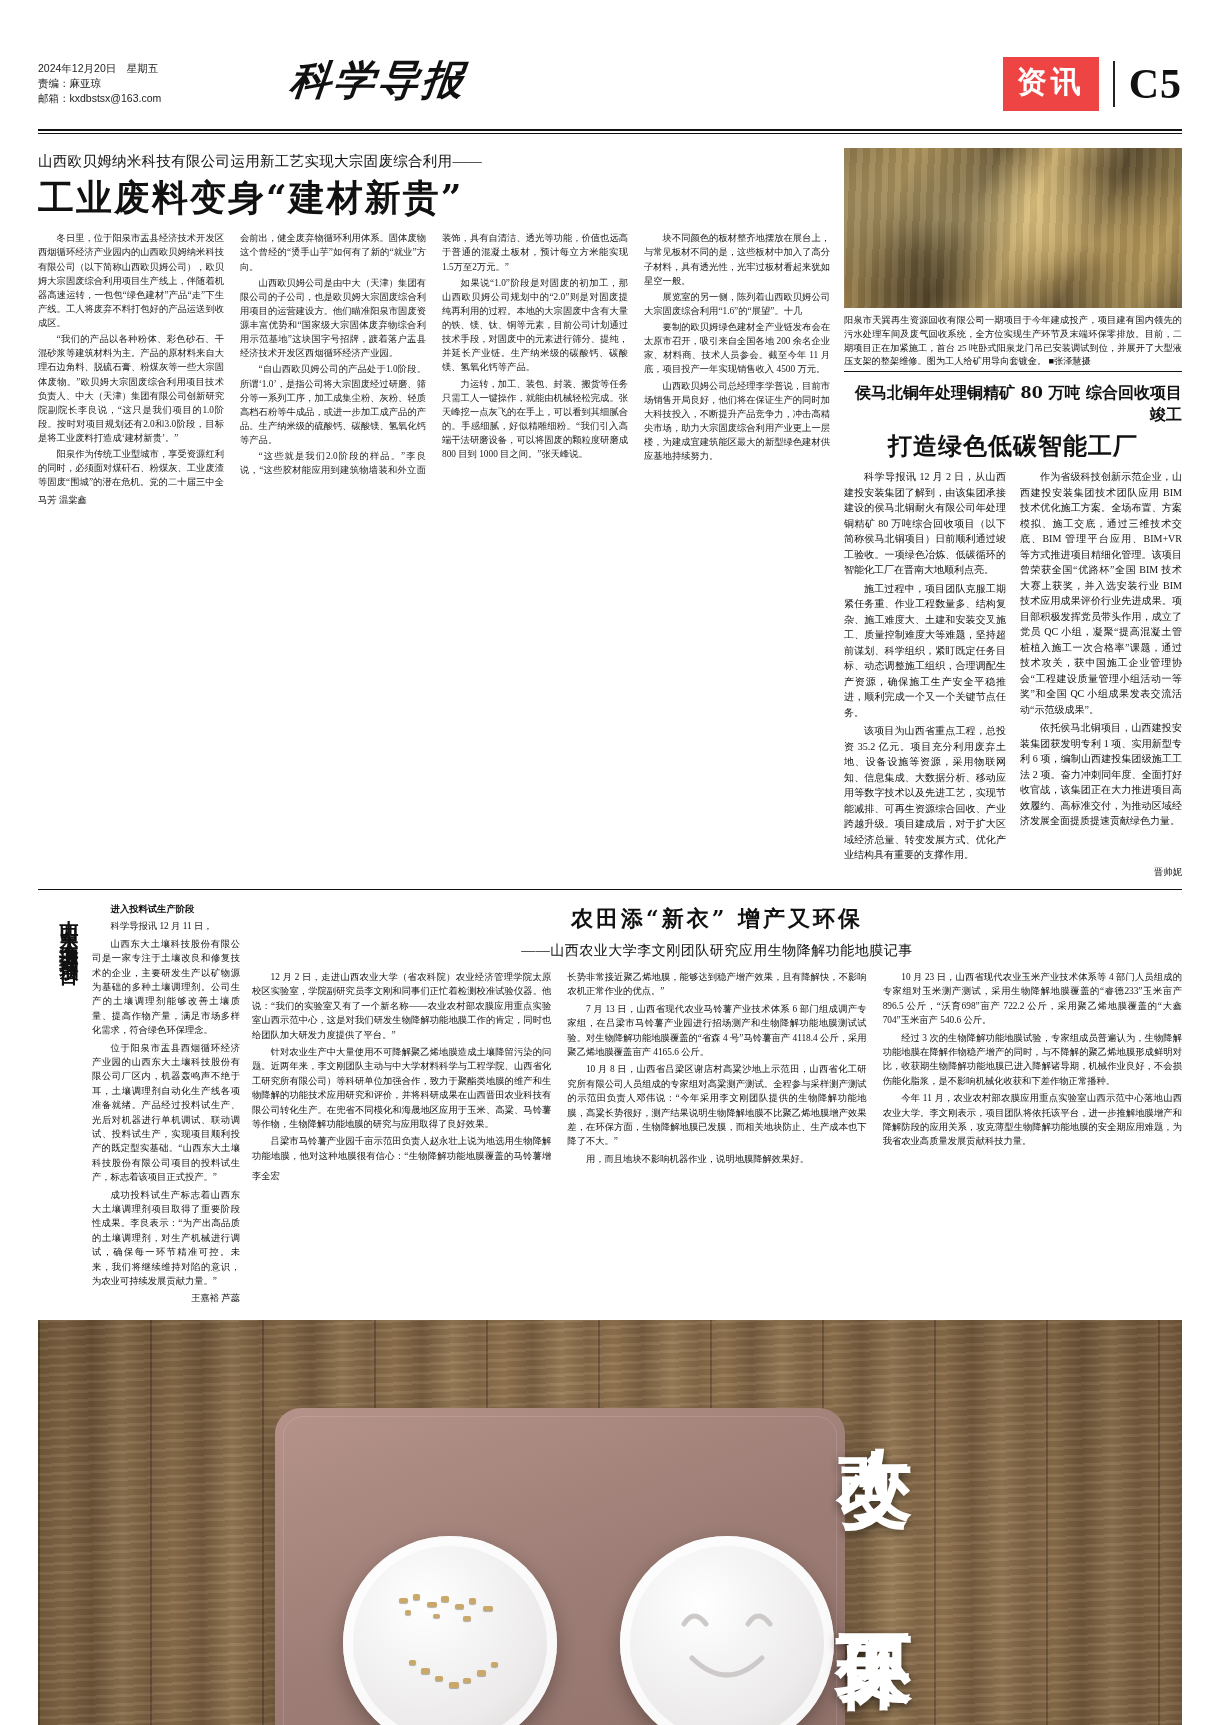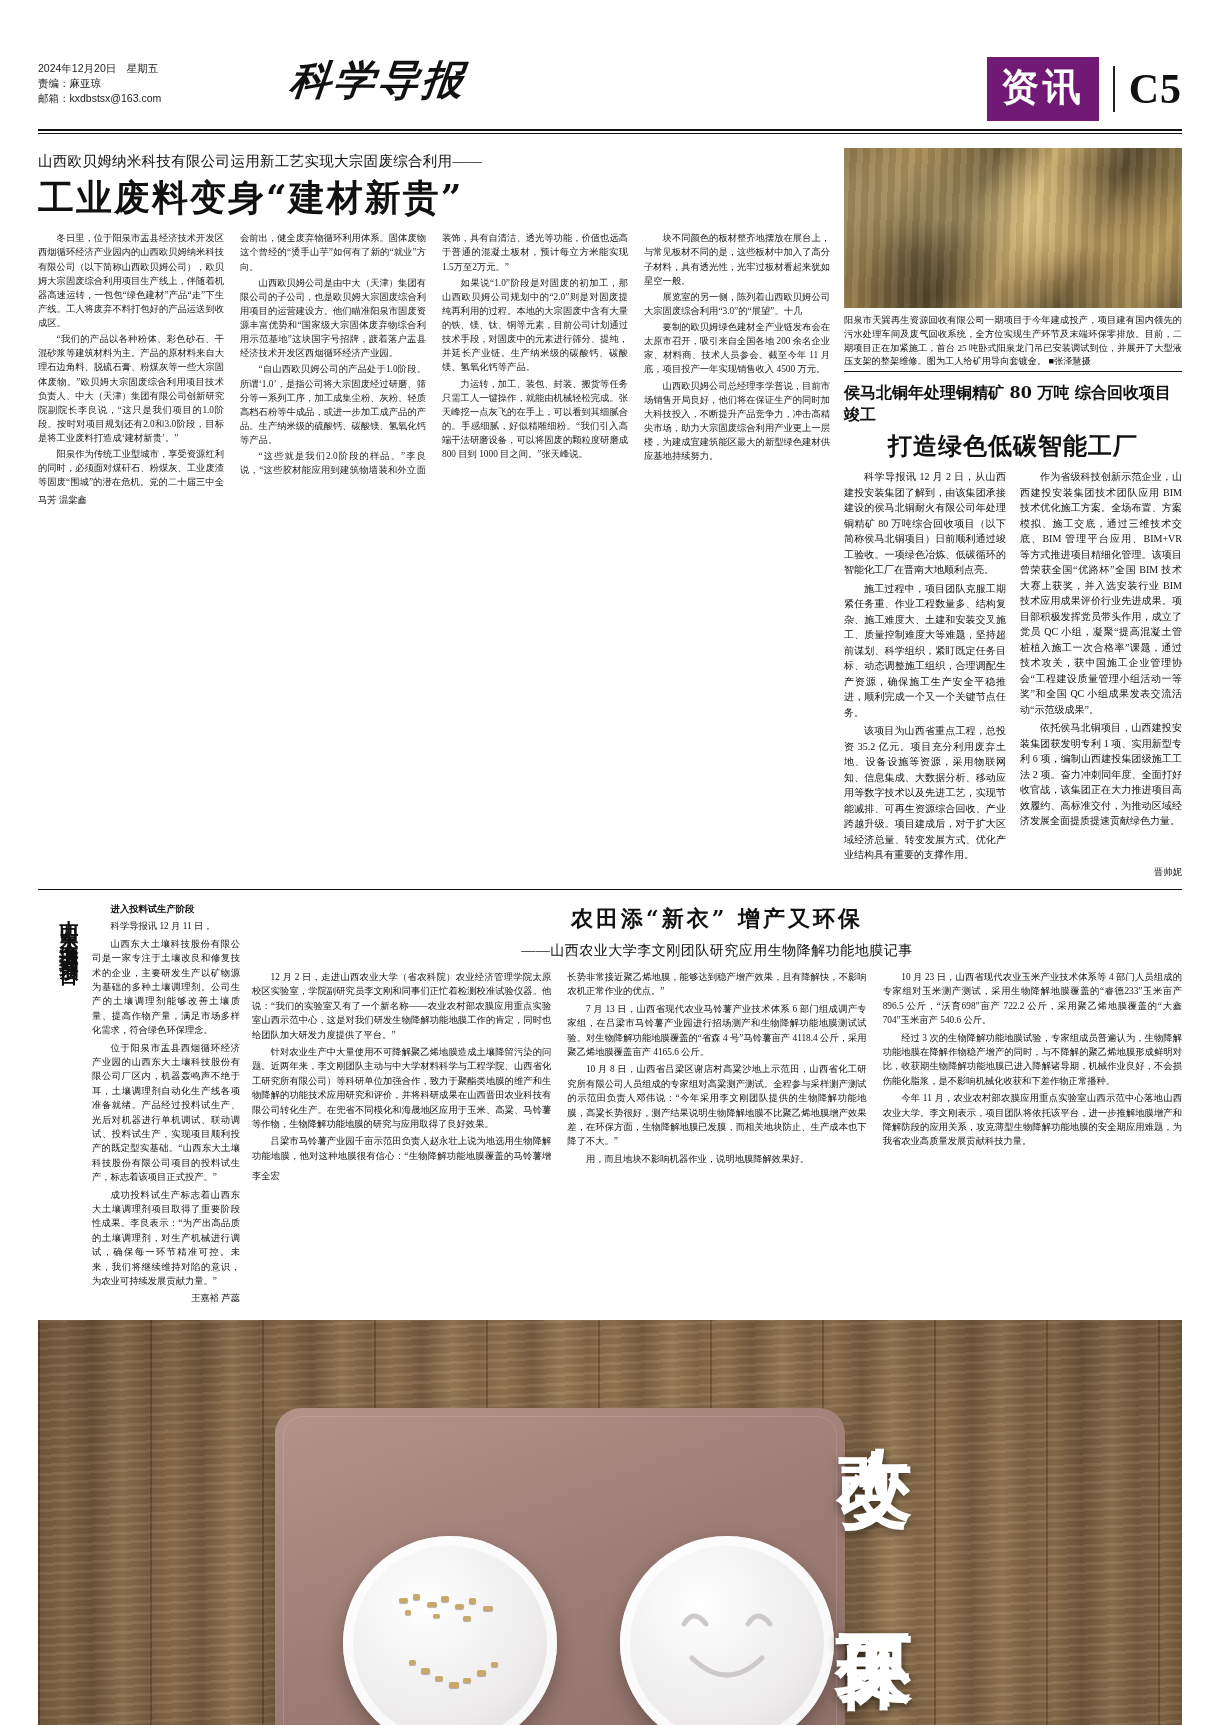--- a/index.html
+++ b/index.html
@@ -43,23 +43,23 @@
     color:#111;
     display:inline-block;
     transform:skewX(-6deg);
     font-style:italic;
   }
   .mh-right{
     display:flex;align-items:center;gap:14px;
     position:absolute;right:0;top:4px;
   }
   .badge-zixun{
-    background:#701a75;
+    background:#ef4444;
     color:#fff;
-    font-size:38px;
+    font-size:30px;
     font-weight:bold;
     padding:5px 14px 8px 14px;
     letter-spacing:4px;
     font-family:"DejaVu Serif", serif;
   }
   .mh-sep{
     width:2px;height:46px;background:#222;
   }
   .page-no{
     font-size:42px;font-weight:bold;
@@ -119,21 +119,21 @@
     background:
       repeating-linear-gradient(92deg, rgba(255,255,255,.05) 0 6px, rgba(0,0,0,.07) 6px 13px),
       radial-gradient(circle at 22% 70%, rgba(40,30,15,.55), rgba(0,0,0,0) 45%);
   }
   .cap-right{
     font-size:9.2px;line-height:1.5;text-align:justify;
     margin-top:6px;
   }
   .r-title{
     font-size:16px;font-weight:bold;line-height:1.35;
-    margin:10px 0 4px 0;text-align:left;
+    margin:10px 0 4px 0;text-align:right;
     font-family:"DejaVu Serif", serif;
   }
   .r-title2{
     font-size:24px;font-weight:bold;line-height:1.25;
     margin:6px 0 8px 0;text-align:center;
     font-family:"DejaVu Serif", serif;
     letter-spacing:1px;
   }
   .r-body{
     font-size:10px;line-height:1.55;text-align:justify;
@@ -265,21 +265,21 @@
       <div class="cols4">
         <p>冬日里，位于阳泉市盂县经济技术开发区西烟循环经济产业园内的山西欧贝姆纳米科技有限公司（以下简称山西欧贝姆公司），欧贝姆大宗固废综合利用项目生产线上，伴随着机器高速运转，一包包“绿色建材”产品“走”下生产线。工人将废弃不料打包好的产品运送到收成区。</p>
         <p>“我们的产品以各种粉体、彩色砂石、干混砂浆等建筑材料为主。产品的原材料来自大理石边角料、脱硫石膏、粉煤灰等一些大宗固体废物。”欧贝姆大宗固废综合利用项目技术负责人、中大（天津）集团有限公司创新研究院副院长李良说，“这只是我们项目的1.0阶段。按时对项目规划还有2.0和3.0阶段，目标是将工业废料打造成‘建材新贵’。”</p>
         <p>阳泉作为传统工业型城市，享受资源红利的同时，必须面对煤矸石、粉煤灰、工业废渣等固废“围城”的潜在危机。党的二十届三中全会前出，健全废弃物循环利用体系。固体废物这个曾经的“烫手山芋”如何有了新的“就业”方向。</p>
         <p>山西欧贝姆公司是由中大（天津）集团有限公司的子公司，也是欧贝姆大宗固废综合利用项目的运营建设方。他们瞄准阳泉市固废资源丰富优势和“国家级大宗固体废弃物综合利用示范基地”这块国字号招牌，踱着落户盂县经济技术开发区西烟循环经济产业园。</p>
         <p>“自山西欧贝姆公司的产品处于1.0阶段。所谓‘1.0’，是指公司将大宗固废经过研磨、筛分等一系列工序，加工成集尘粉、灰粉、轻质高档石粉等牛成品，或进一步加工成产品的产品。生产纳米级的硫酸钙、碳酸镁、氢氧化钙等产品。</p>
         <p>“这些就是我们2.0阶段的样品。”李良说，“这些胶材能应用到建筑物墙装和外立面装饰，具有自清洁、透光等功能，价值也远高于普通的混凝土板材，预计每立方米能实现1.5万至2万元。”</p>
         <p>如果说“1.0”阶段是对固废的初加工，那山西欧贝姆公司规划中的“2.0”则是对固废提纯再利用的过程。本地的大宗固废中含有大量的铁、镁、钛、铜等元素，目前公司计划通过技术手段，对固废中的元素进行筛分、提纯，并延长产业链。生产纳米级的碳酸钙、碳酸镁、氢氧化钙等产品。</p>
         <p>力运转，加工、装包、封装、搬货等任务只需工人一键操作，就能由机械轻松完成。张天峰挖一点灰飞的在手上，可以看到其细腻合的。手感细腻，好似精雕细粉。“我们引入高端干法研磨设备，可以将固废的颗粒度研磨成 800 目到 1000 目之间。”张天峰说。</p>
         <p>块不同颜色的板材整齐地摆放在展台上，与常见板材不同的是，这些板材中加入了高分子材料，具有透光性，光牢过板材看起来犹如星空一般。</p>
-        <p>展览室的另一侧，陈列着山西欧贝姆公司大宗固废综合利用“3.0”的“展望”。十几</p>
+        <p>展览室的另一侧，陈列着山西欧贝姆公司大宗固废综合利用“1.6”的“展望”。十几</p>
         <p>要制的欧贝姆绿色建材全产业链发布会在太原市召开，吸引来自全国各地 200 余名企业家、材料商、技术人员参会。截至今年 11 月底，项目投产一年实现销售收入 4500 万元。</p>
         <p>山西欧贝姆公司总经理李学普说，目前市场销售开局良好，他们将在保证生产的同时加大科技投入，不断提升产品竞争力，冲击高精尖市场，助力大宗固废综合利用产业更上一层楼，为建成宜建筑能区最大的新型绿色建材供应基地持续努力。</p>
       </div>
       <div class="byline">马芳 温棠鑫</div>
     </div>
 
     <div class="col-right">
       <div class="photo-box">
         <div class="photo-a"></div>
       </div>

